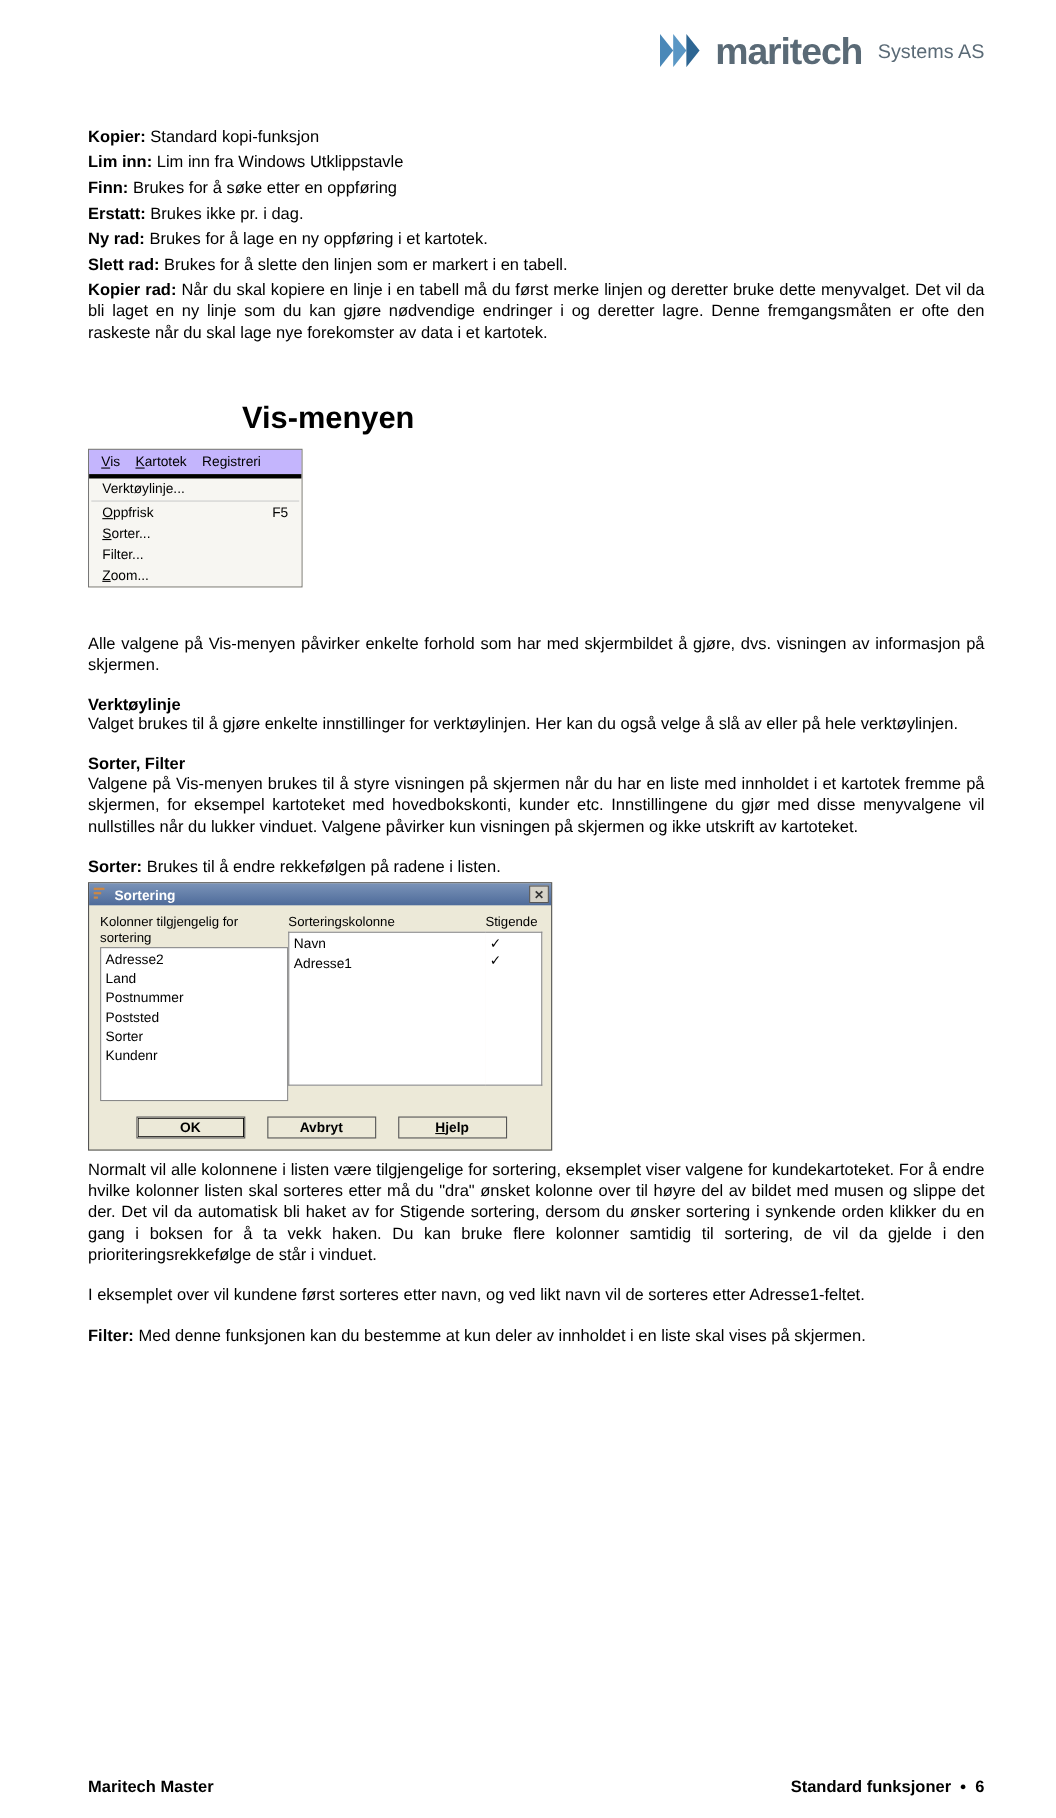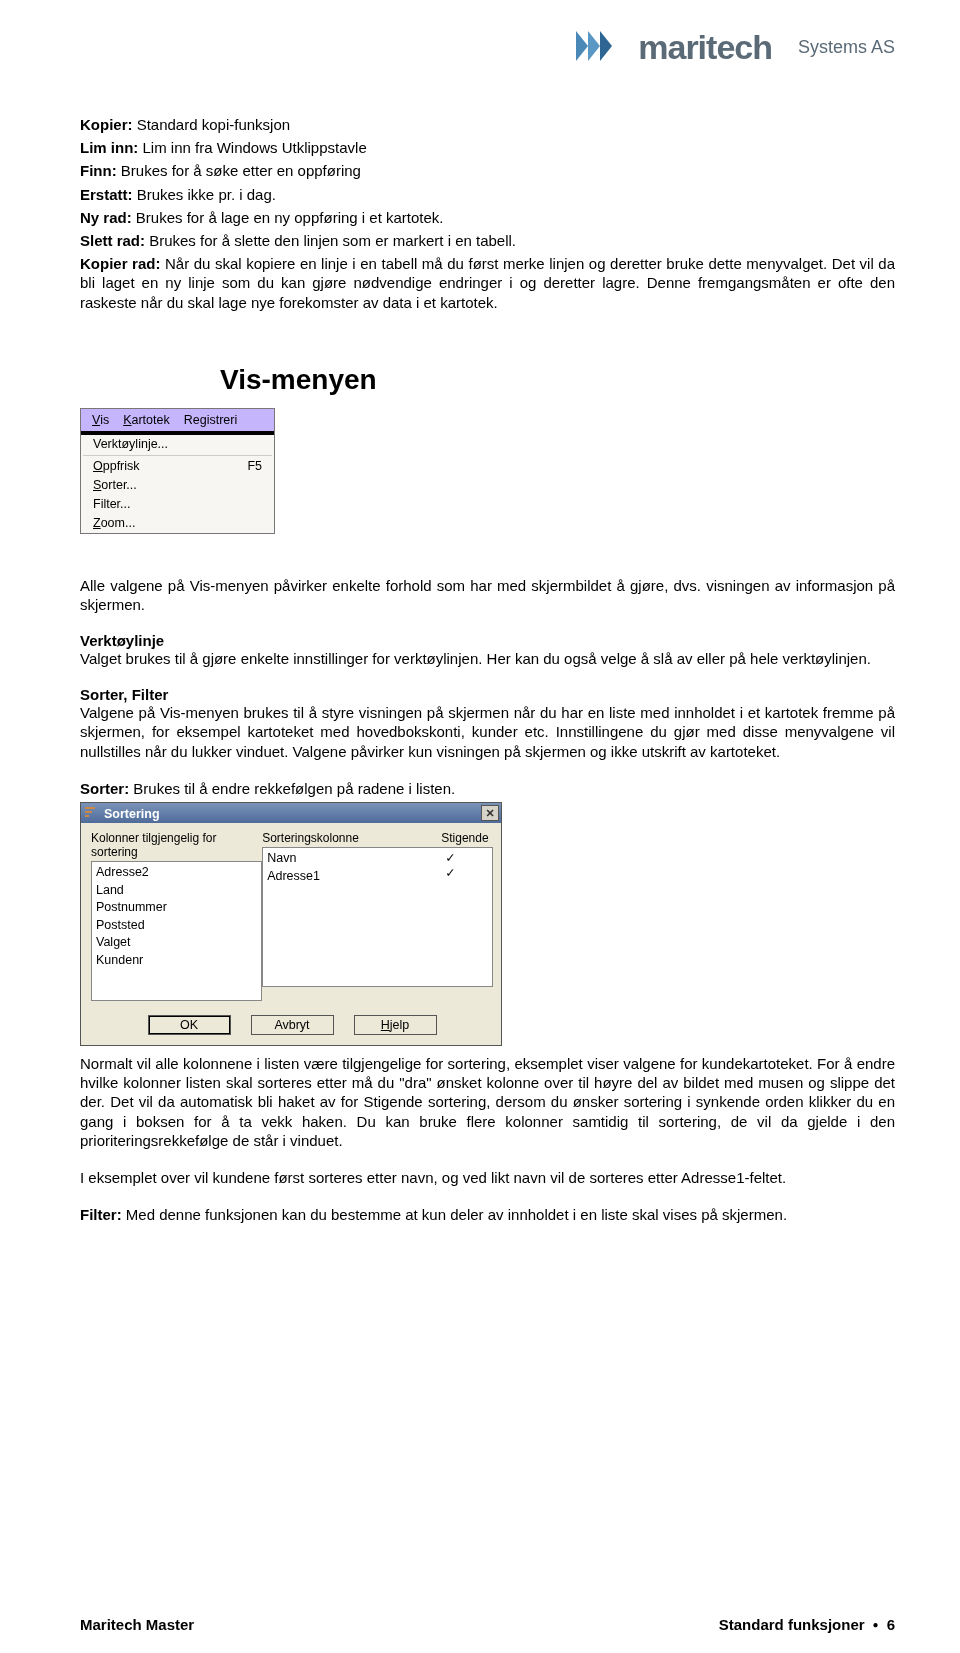--- a/index.html
+++ b/index.html
@@ -11,21 +11,21 @@
     font-size: 15px;
     color: #000;
     position: relative;
     padding: 28px 65px 40px 80px;
   }
   .header {
     display: flex;
     justify-content: flex-end;
     align-items: center;
     margin-bottom: 48px;
-    gap: 20px;
+    gap: 8px;
   }
   .logo-text {
     font-size: 34px;
     font-weight: bold;
     color: #5a6a76;
     letter-spacing: -1px;
   }
   .systems-as {
     font-size: 18px;
     color: #5a6a76;
@@ -125,26 +125,27 @@
     border-left: none;
     padding: 2px 4px;
   }
   .btnrow {
     display: flex;
     justify-content: center;
     gap: 20px;
     margin-top: 14px;
   }
   .win-btn {
-    width: 83px;
+    width: 99px;
     padding: 2px 0;
     background: #ece9d8;
     border: 1px solid #555;
     font-size: 12.5px;
     text-align: center;
+    font-weight: bold;
   }
   .ok-btn {
     box-shadow: inset 0 0 0 1px #000;
   }
   .footer {
     position: absolute;
     bottom: 20px;
     left: 80px;
     right: 65px;
     display: flex;
@@ -241,21 +242,21 @@
   </div>
   <div class="dlg-body">
     <div class="dlg-cols">
       <div class="col1">
         <div class="col-label">Kolonner tilgjengelig for sortering</div>
         <div class="listbox">
           <div>Adresse2</div>
           <div>Land</div>
           <div>Postnummer</div>
           <div>Poststed</div>
-          <div>Valget</div>
+          <div>Sorter</div>
           <div>Kundenr</div>
         </div>
       </div>
       <div class="col2">
         <div class="col-label">Sorteringskolonne</div>
         <div class="listbox" style="border-right:none">
           <div>Navn</div>
           <div>Adresse1</div>
         </div>
       </div>

